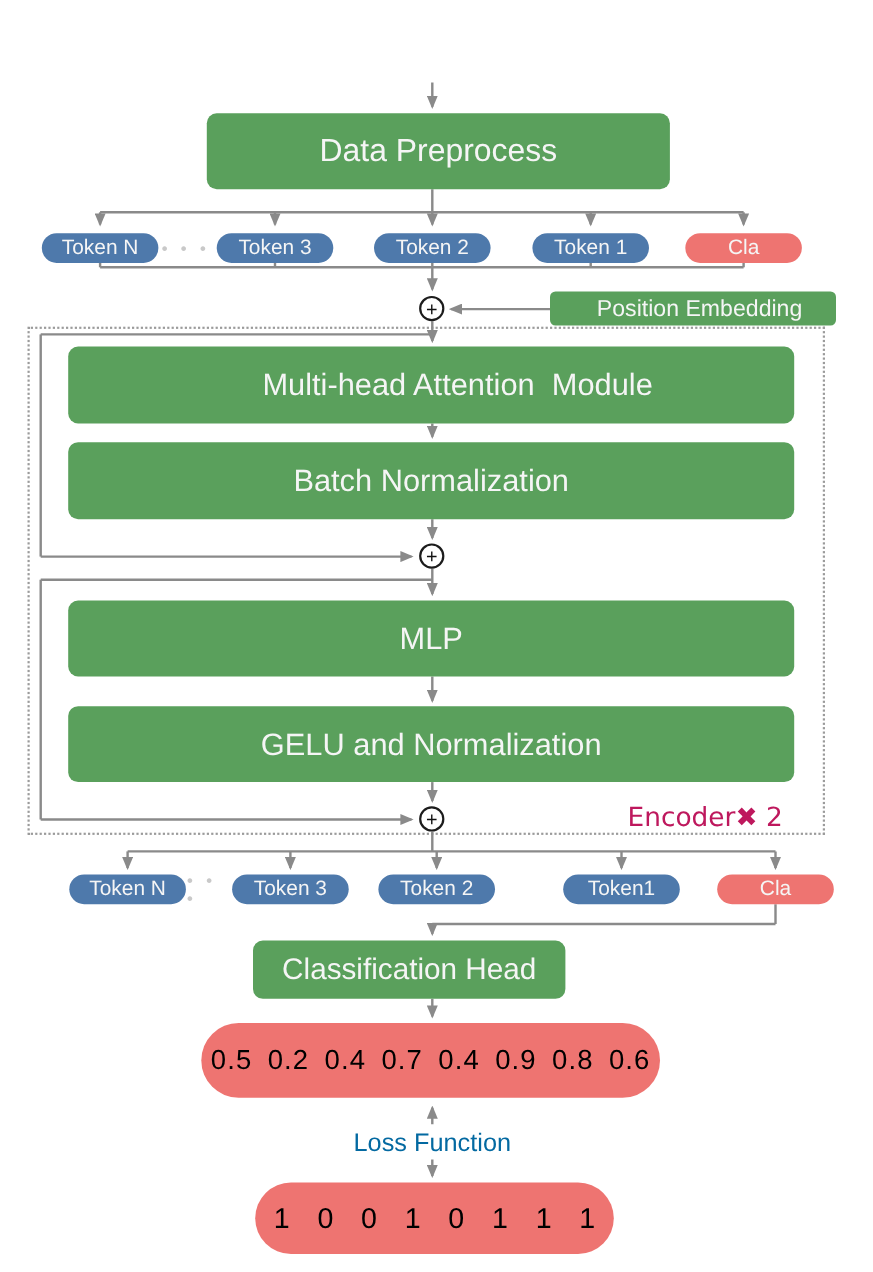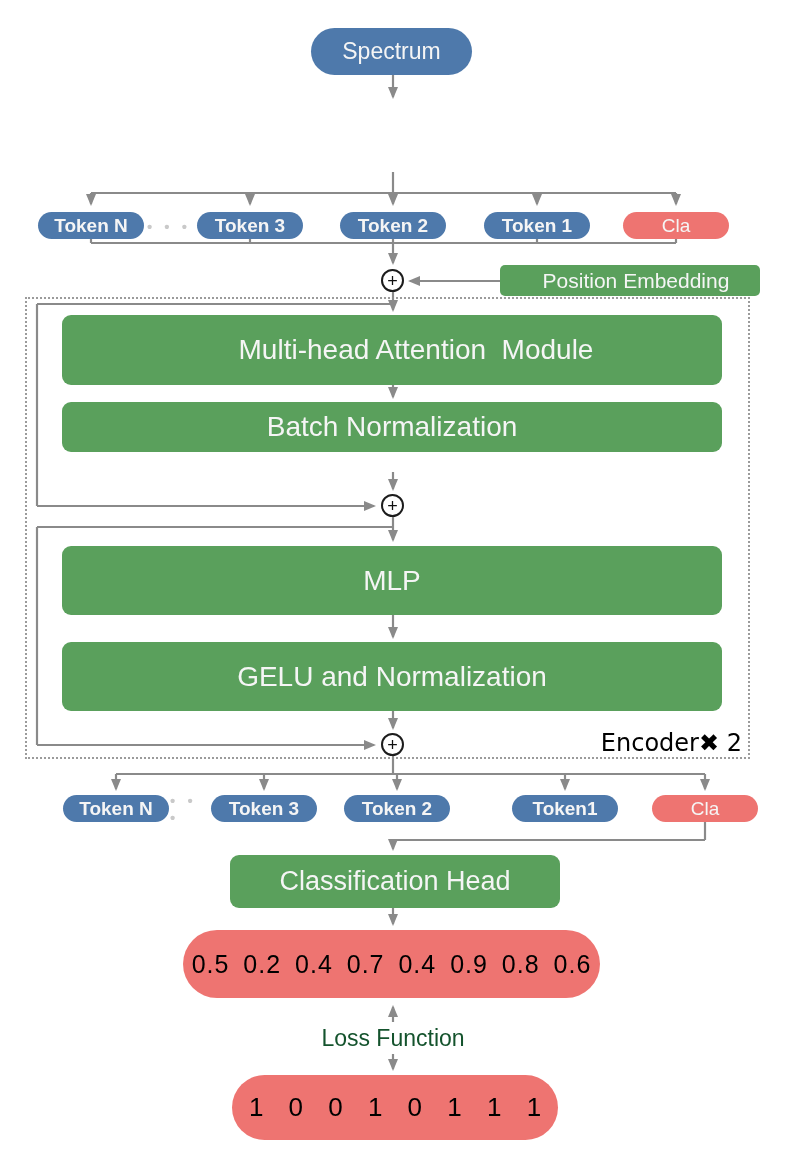--- a/index.html
+++ b/index.html
@@ -6,48 +6,48 @@
   .canvas{
     position:relative;width:794px;height:1156px;background:#ffffff;
     font-family:"Liberation Sans", sans-serif;overflow:hidden;
   }
   .abs{position:absolute;box-sizing:border-box;}
   .node{
     display:flex;align-items:center;justify-content:center;
     color:#f5f5f5;text-align:center;z-index:3;
   }
   .node span{white-space:pre;}
-  .blue-pill{background:#4e79ab;border-radius:24px;font-weight:bold;}
+  .blue-pill{background:#4e79ab;border-radius:24px;}
   .small-pill{border-radius:14px;font-size:19px;}
   .red{background:#ee7471;}
   .gbox{background:#5aa05c;border-radius:9px;}
   .dp{font-size:29px;}
   .enc-box{font-size:28px;}
   .pe{font-size:21px;border-radius:5px;padding-left:12px;}
   .ch{font-size:27px;}
   .spectrum{font-size:23px;border-radius:24px;background:#4e79ab;}
   .red-pill{background:#ee7471;border-radius:34px;color:#000000;}
   .dots{
     color:#c9c9c9;font-size:15px;font-weight:bold;letter-spacing:4px;
     display:flex;align-items:center;justify-content:center;z-index:3;
   }
   .encoder-frame{
     border:2px dotted #9b9b9b;z-index:1;
   }
   .encoder-label{
-    color:#000000;font-size:24px;text-align:right;z-index:3;
+    color:#be185d;font-size:24px;text-align:center;z-index:3;
   }
   .plus-icon{
     width:23px;height:23px;border-radius:50%;background:#ffffff;
     border:2px solid #1c1c1c;color:#111111;z-index:4;
     display:flex;align-items:center;justify-content:center;
     font-size:18px;line-height:1;font-weight:400;
   }
   .loss-label{
-    color:#14532d;font-size:23px;text-align:center;z-index:3;
+    color:#0369a1;font-size:23px;text-align:center;z-index:3;
   }
   .wires{position:absolute;left:0;top:0;z-index:2;}
   .prob-text{font-size:25px;word-spacing:6px;letter-spacing:1px;}
   .gt-text{font-size:26px;word-spacing:18px;}
 </style>
 </head>
 <body>
 
 <div class="canvas">
 
@@ -109,24 +109,24 @@
       <path d="M393,840 H705"></path>
       <path d="M393,840 V849" marker-end="url(#ah)"></path>
 
       <path d="M393,908 V924" marker-end="url(#ah)"></path>
 
       <path d="M393,1022 V1007" marker-end="url(#ah)"></path>
       <path d="M393,1054 V1069" marker-end="url(#ah)"></path>
     </g>
   </svg>
 
-  <div class="abs node spectrum" style="left:311px;top:28px;width:161px;height:47px;">
-    <span>Spectrum</span>
-  </div>
-
+
+  <div class="abs node gbox dp" style="left:188px;top:103px;width:421px;height:69px;">
+    <span>Data Preprocess</span>
+  </div>
 
   <div class="abs node blue-pill small-pill" style="left:38px;top:212px;width:106px;height:27px;">
     <span>Token N</span>
   </div>
   <div class="abs dots" style="left:146px;top:214px;width:46px;height:24px;">
     <span>• • •</span>
   </div>
   <div class="abs node blue-pill small-pill" style="left:197px;top:212px;width:106px;height:27px;">
     <span>Token 3</span>
   </div>
@@ -144,21 +144,21 @@
     <span>+</span>
   </div>
 
   <div class="abs node gbox pe" style="left:500px;top:265px;width:260px;height:31px;">
     <span>Position Embedding</span>
   </div>
 
   <div class="abs node gbox enc-box" style="left:62px;top:315px;width:660px;height:70px;padding-left:48px;">
     <span>Multi-head Attention  Module</span>
   </div>
-  <div class="abs node gbox enc-box" style="left:62px;top:402px;width:660px;height:50px;">
+  <div class="abs node gbox enc-box" style="left:62px;top:402px;width:660px;height:70px;">
     <span>Batch Normalization</span>
   </div>
 
   <div class="abs plus-icon" style="left:381px;top:494px;">
     <span>+</span>
   </div>
 
   <div class="abs node gbox enc-box" style="left:62px;top:546px;width:660px;height:69px;">
     <span>MLP</span>
   </div>
@@ -186,21 +186,21 @@
   <div class="abs node blue-pill small-pill" style="left:344px;top:795px;width:106px;height:27px;">
     <span>Token 2</span>
   </div>
   <div class="abs node blue-pill small-pill" style="left:512px;top:795px;width:106px;height:27px;">
     <span>Token1</span>
   </div>
   <div class="abs node small-pill red" style="left:652px;top:795px;width:106px;height:27px;border-radius:14px;">
     <span>Cla</span>
   </div>
 
-  <div class="abs node gbox ch" style="left:230px;top:855px;width:330px;height:53px;">
+  <div class="abs node gbox ch" style="left:230px;top:855px;width:284px;height:53px;">
     <span>Classification Head</span>
   </div>
 
   <div class="abs node red-pill prob-text" style="left:183px;top:930px;width:417px;height:68px;">
     <span>0.5 0.2 0.4 0.7 0.4 0.9 0.8 0.6</span>
   </div>
 
   <div class="abs loss-label" style="left:303px;top:1025px;width:180px;height:26px;">
     <span>Loss Function</span>
   </div>

